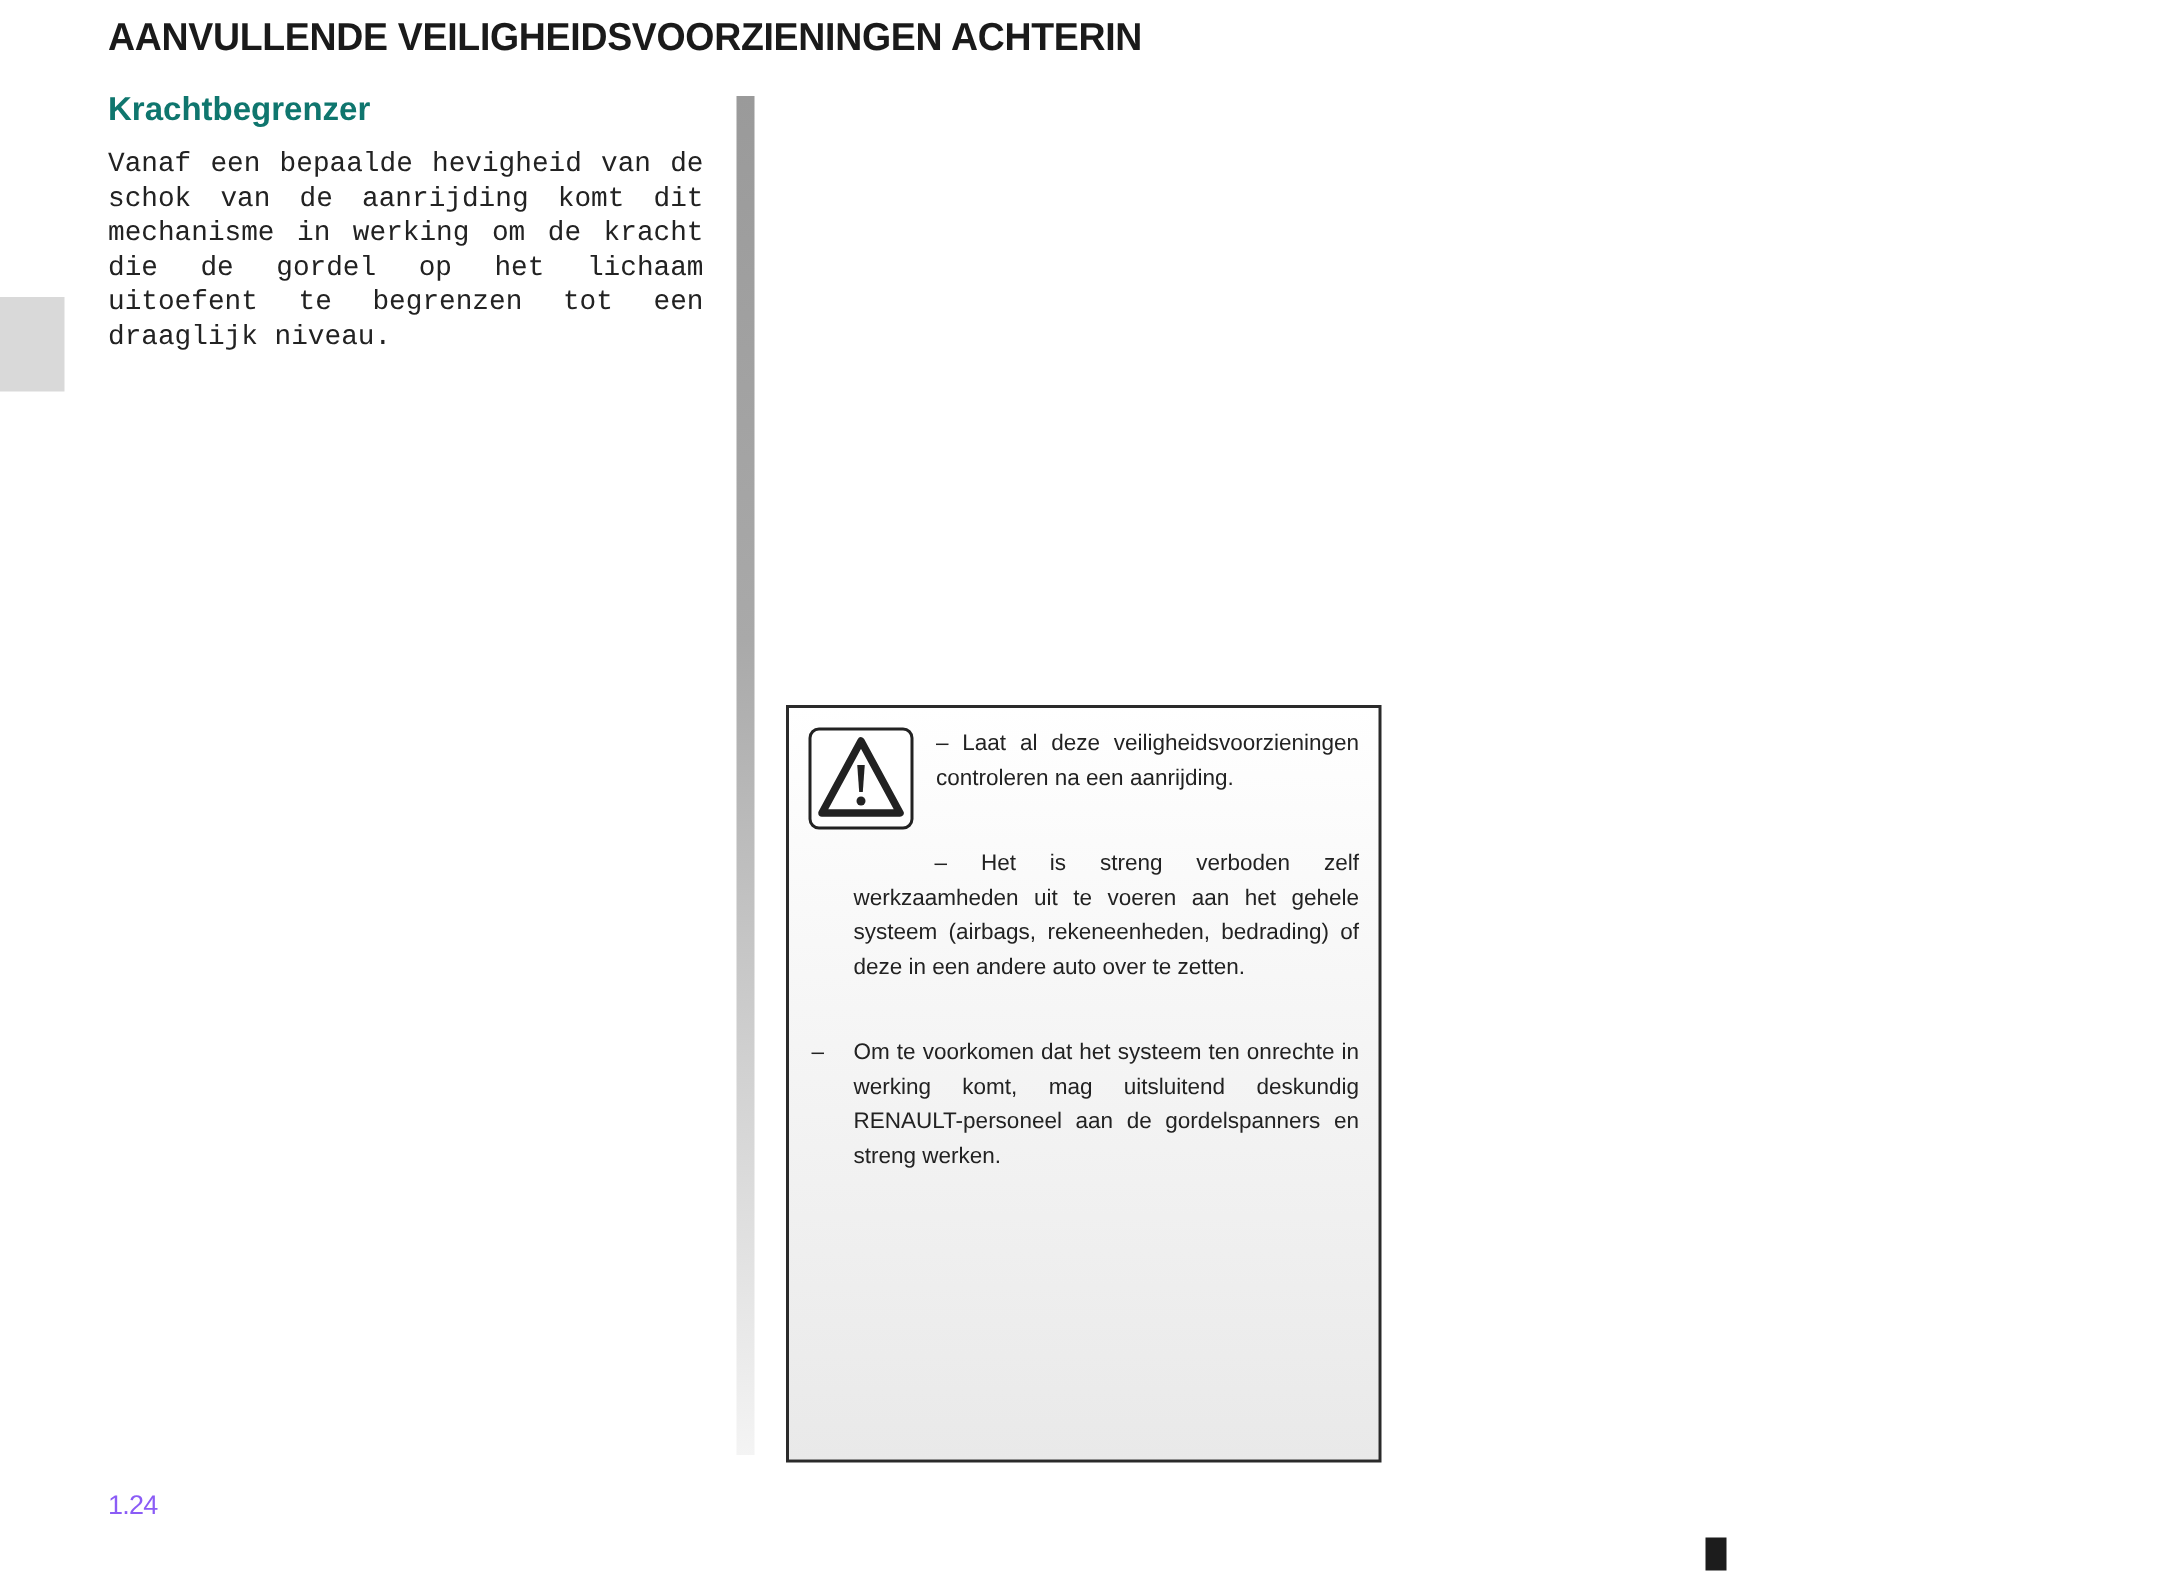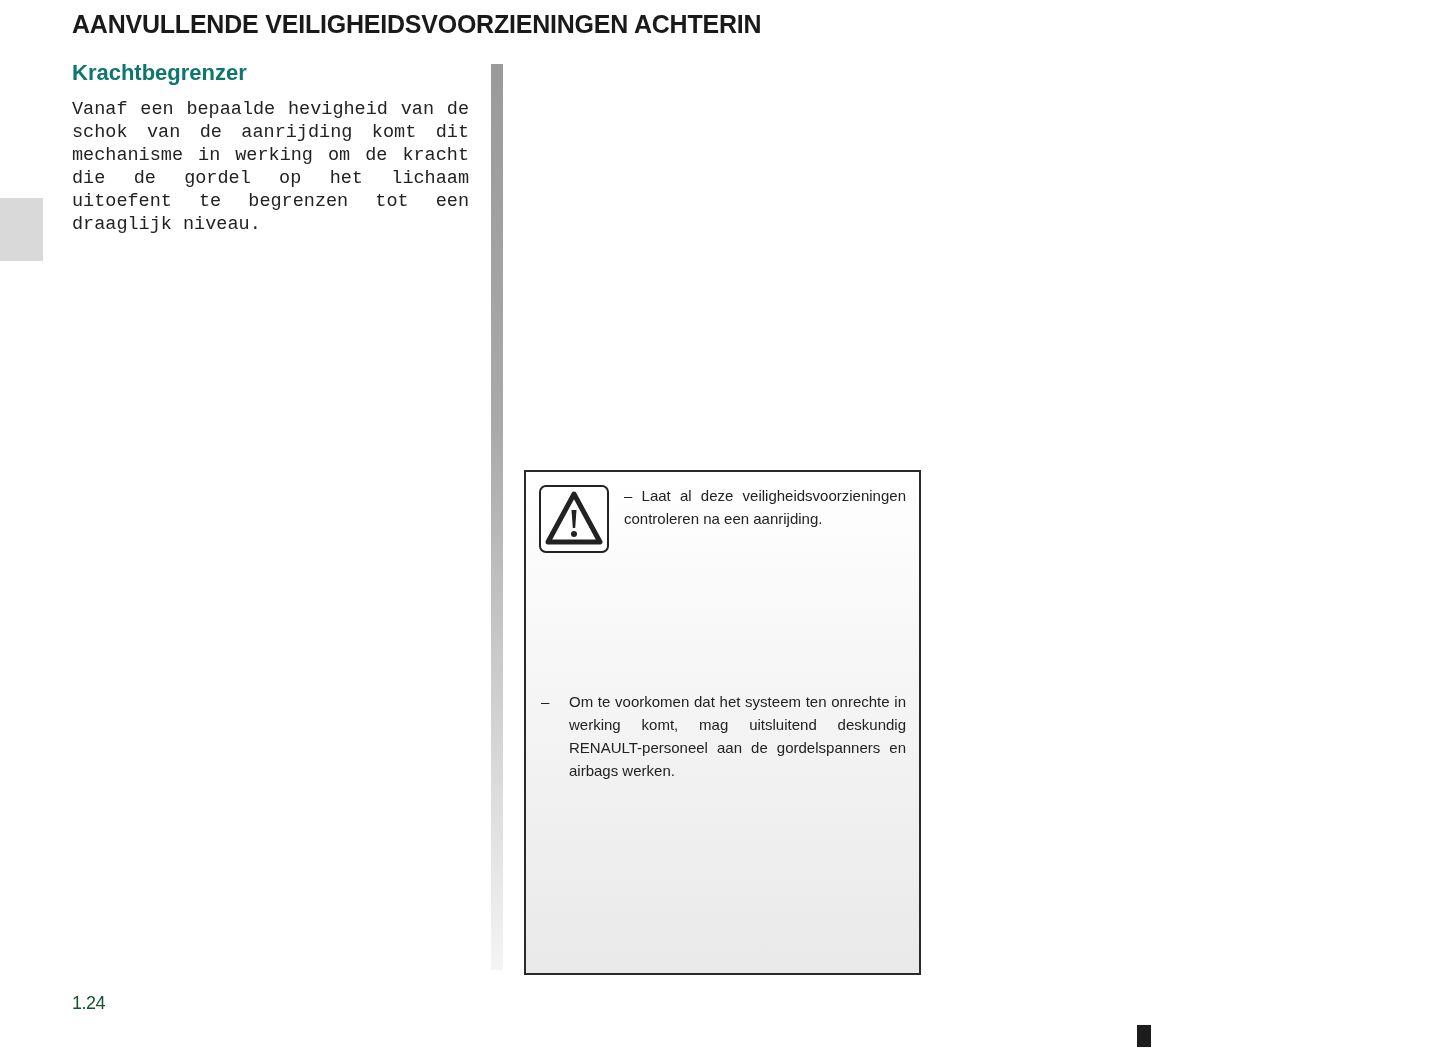--- a/index.html
+++ b/index.html
@@ -46,21 +46,21 @@
   .w-item {
     position: absolute; font-size: 15px; line-height: 23px;
     color: #222; text-align: justify;
   }
   .w1 { left: 98px; top: 12px; width: 282px; }
   .w2 { left: 43px; top: 92px; width: 337px; text-indent: 54px; }
   .w3 { left: 43px; top: 218px; width: 337px; }
   .w3 .dash { position: absolute; left: -28px; top: 0; }
   .page-number {
     position: absolute; left: 72px; top: 993px;
-    font-size: 18px; color: #14532d; letter-spacing: -0.5px;
+    font-size: 18px; color: #8b5cf6; letter-spacing: -0.5px;
   }
   .end-marker {
     position: absolute; left: 1137px; top: 1025px; width: 14px; height: 22px;
     background: #1c1c1c;
   }
 </style>
 </head>
 <body>
 
 <div class="page-title">AANVULLENDE VEILIGHEIDSVOORZIENINGEN ACHTERIN</div>
@@ -75,21 +75,22 @@
 
 <div class="warning-box">
   <div class="warning-icon">
     <svg width="60" height="58" viewBox="0 0 60 58">
       <polygon points="30,4 56,52 4,52" fill="none" stroke="#222" stroke-width="5" stroke-linejoin="round"></polygon>
       <path d="M27.5,20 L32.5,20 L31.2,38 L28.8,38 Z" fill="#222"></path>
       <circle cx="30" cy="44" r="3" fill="#222"></circle>
     </svg>
   </div>
   <div class="w-item w1">– Laat al deze veiligheidsvoorzieningen controleren na een aanrijding.</div>
+  <div class="w-item w2">– Het is streng verboden zelf werkzaamheden uit te voeren aan het gehele systeem (airbags, rekeneenheden, bedrading) of deze in een andere auto over te zetten.</div>
   <div class="w-item w3">
     <span class="dash">–</span>
-    <span>Om te voorkomen dat het systeem ten onrechte in werking komt, mag uitsluitend deskundig RENAULT-personeel aan de gordelspanners en airbags werken.</span>
+    <span>Om te voorkomen dat het systeem ten onrechte in werking komt, mag uitsluitend deskundig RENAULT-personeel aan de gordelspanners en streng werken.</span>
   </div>
 </div>
 
 <div class="page-number">1.24</div>
 
 <div class="end-marker"></div>
 
 </body></html>

